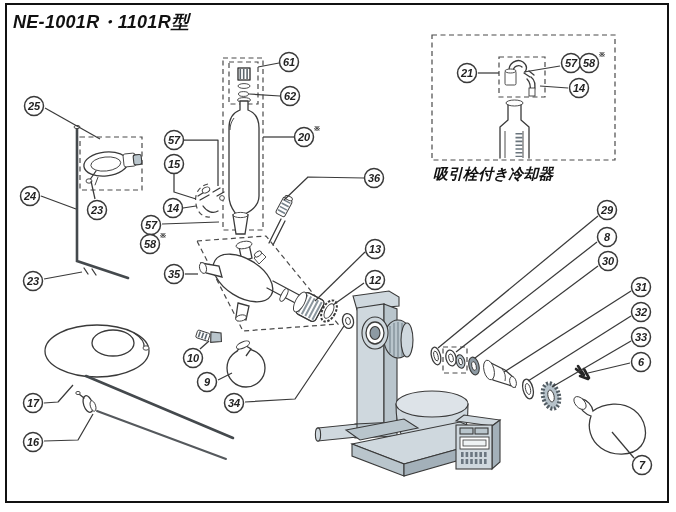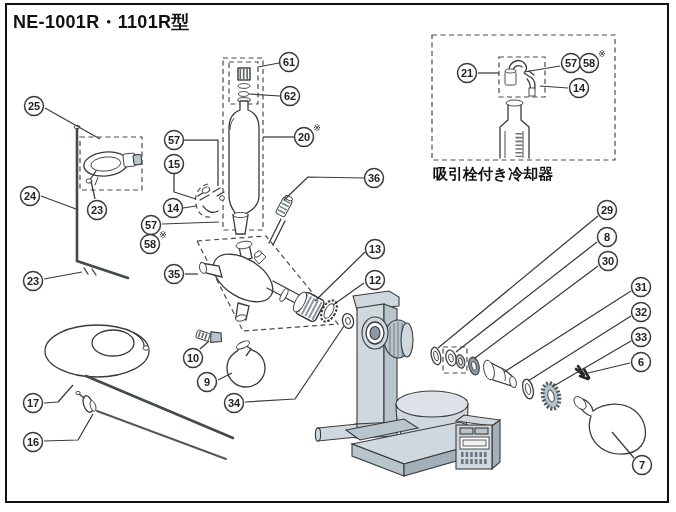--- a/index.html
+++ b/index.html
@@ -2,21 +2,21 @@
 <html style="--line: #3a3a3a; --frame: #111111; --fill-light: #cfd8de; --fill-mid: #b9c5cc; --fill-dark: #a3b0b9; --clip-dark: #262626; --paper: #ffffff;"><head>
 <meta charset="utf-8">
 <style>
   :root{
     --line:#3a3a3a; --frame:#111; --dash:#4a4a4a;
     --fill-light:#cfd8de; --fill-mid:#b9c5cc; --fill-dark:#a3b0b9; --fill-darker:#8d9aa3;
     --clip-dark:#262626; --paper:#ffffff;
   }
   html,body{margin:0;padding:0;background:#f2f2f2;}
   .page{width:676px;height:512px;background:var(--paper);position:relative;margin:0 auto;
-        font-family:"Liberation Sans","DejaVu Sans",sans-serif;}
+        font-family:"Liberation Sans","DejaVu Sans",sans-serif;font-style:italic;}
   svg{display:block;}
   .frame{fill:none;stroke:var(--frame);stroke-width:2;}
   .ln{fill:none;stroke:var(--line);stroke-width:1.3;stroke-linecap:round;stroke-linejoin:round;}
   .ln-thin{fill:none;stroke:var(--line);stroke-width:0.9;}
   .rod{fill:none;stroke:#44494d;stroke-width:2.6;stroke-linecap:round;}
   .rod2{fill:none;stroke:#55595d;stroke-width:2;stroke-linecap:round;}
   .dash{fill:none;stroke:var(--dash);stroke-width:1.2;stroke-dasharray:5 3.5;}
   .wh{fill:#fff;stroke:var(--line);stroke-width:1.3;}
   .wh-thin{fill:#fff;stroke:var(--line);stroke-width:0.9;}
   .glight{fill:var(--fill-light);stroke:var(--line);stroke-width:1.1;}

